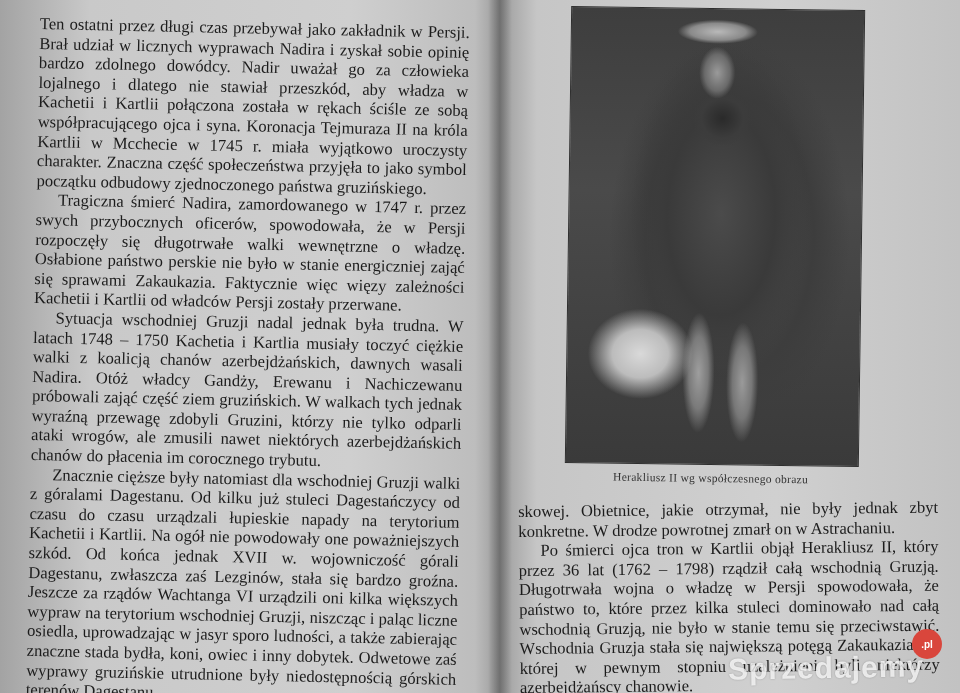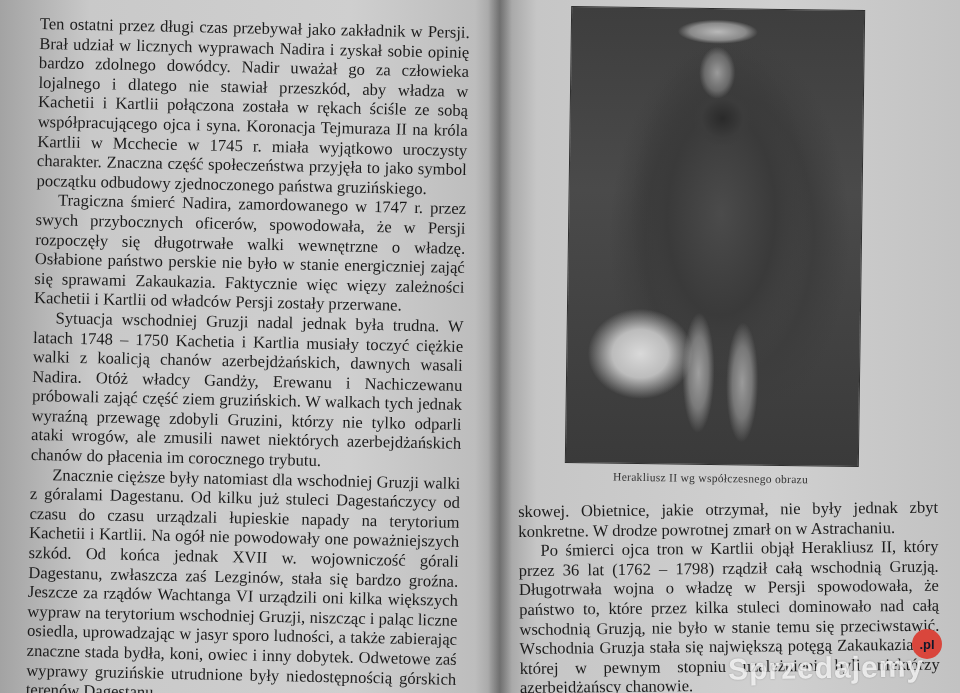--- a/index.html
+++ b/index.html
@@ -60,23 +60,23 @@
     position: absolute; right: 36px; bottom: 8px;
     font-family: "Liberation Sans", "DejaVu Sans", sans-serif;
     font-size: 30px; font-weight: bold; letter-spacing: 1px;
     color: rgba(255,255,255,0.78);
     text-shadow: 0 0 2px rgba(0,0,0,0.25);
     transform: rotate(-1deg);
   }
   .watermark-badge {
     position: absolute; right: 18px; bottom: 34px;
     width: 30px; height: 30px; border-radius: 50%;
-    background: #d9463c; color: #0f172a;
+    background: #d9463c; color: #ffffff;
     font-family: "Liberation Sans", "DejaVu Sans", sans-serif;
-    font-size: 13px; font-weight: bold;
+    font-size: 10px; font-weight: bold;
     display: flex; align-items: center; justify-content: center;
   }
 </style>
 </head>
 <body>
 
 <div class="spread">
   <div class="page-left"></div>
   <div class="page-right"></div>
   <div class="gutter"></div>

